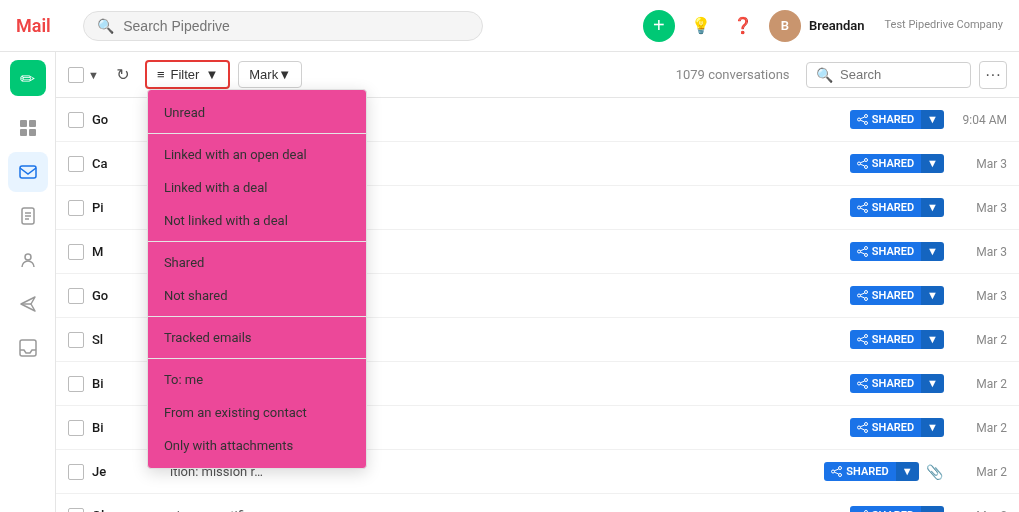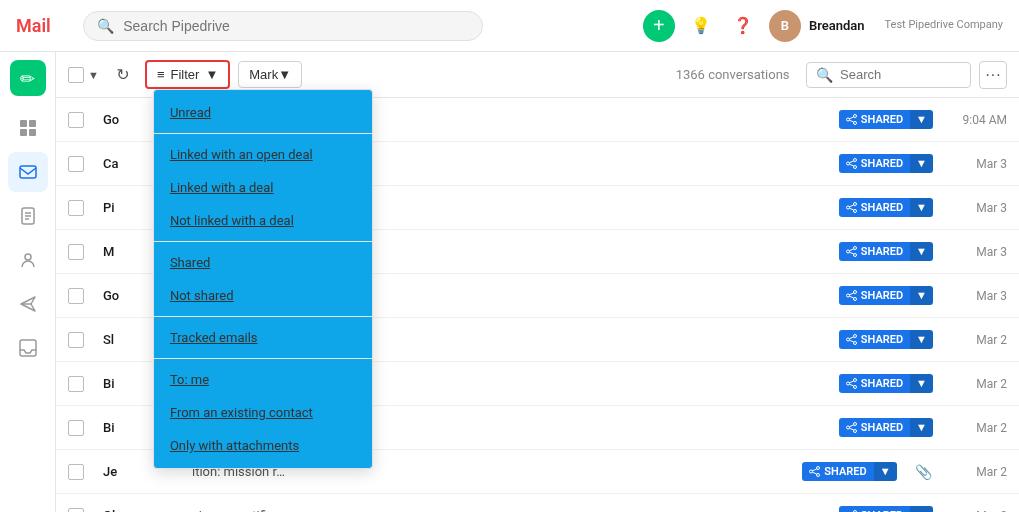--- a/index.html
+++ b/index.html
@@ -116,45 +116,45 @@
       width: 28px; height: 28px; border-radius: 4px;
       border: 1px solid #d0d0d0; background: #fff; cursor: pointer;
       display: flex; align-items: center; justify-content: center;
       color: #555; font-size: 16px;
     }
 
     
     .email-list { flex: 1; overflow-y: auto; background: #fff; }
     .email-row {
       display: flex; align-items: center; padding: 10px 12px;
-      border-bottom: 1px solid #f0f0f0; gap: 19px; cursor: pointer;
+      border-bottom: 1px solid #f0f0f0; gap: 8px; cursor: pointer;
       min-height: 44px;
     }
     .email-cb { width: 16px; height: 16px; border: 1.5px solid #bbb; border-radius: 2px; flex-shrink: 0; }
     .email-sender { width: 70px; font-size: 13px; font-weight: 500; color: #1a1a1a; flex-shrink: 0; overflow: hidden; text-overflow: ellipsis; white-space: nowrap; }
     .email-subject { flex: 1; font-size: 13px; color: #555; overflow: hidden; text-overflow: ellipsis; white-space: nowrap; }
     .email-subject .new-badge { font-size: 11px; color: #888; font-style: italic; }
     .shared-badge {
       display: flex; align-items: center; gap: 4px;
       background: #1a73e8; color: #fff; font-size: 11px; font-weight: 600;
       border-radius: 3px 0 0 3px; padding: 3px 7px;
     }
     .shared-dropdown {
       background: #1565c0; color: #fff; padding: 3px 6px;
       border-radius: 0 3px 3px 0; cursor: pointer; font-size: 11px;
       display: flex; align-items: center;
     }
     .shared-container { display: flex; align-items: center; flex-shrink: 0; }
     .email-time { width: 55px; text-align: right; font-size: 12px; color: #888; flex-shrink: 0; }
     .attach-icon { color: #888; font-size: 14px; }
     .filter-dropdown {
-      position: absolute; top: 100%; left: 8px;
-      background: #0ea5e9; border: 1px solid #e0e0e0;
+      position: absolute; top: 100%; left: 2px;
+      background: #ec4899; border: 1px solid #e0e0e0;
       border-radius: 4px; box-shadow: 0 4px 16px rgba(0,0,0,0.15);
-      z-index: 200; min-width: 220px; padding: 6px 0; text-decoration: underline;
+      z-index: 200; min-width: 220px; padding: 6px 0;
     }
     .filter-wrapper { position: relative; }
     .dropdown-item {
       padding: 9px 16px; font-size: 13px; color: #333; cursor: pointer;
       white-space: nowrap;
     }
     .dropdown-divider { height: 1px; background: #e5e5e5; margin: 4px 0; }
   </style>
 </head>
 <body>
@@ -258,21 +258,21 @@
           <div class="dropdown-item">Only with attachments</div>
         </div>
       </div>
 
       <button class="mark-btn">
         <span>Mark</span>
         <span>▼</span>
       </button>
 
       <div class="spacer"></div>
-      <span class="conv-count">1366 conversations</span>
+      <span class="conv-count">1079 conversations</span>
 
       <div class="search-toolbar">
         <span>🔍</span>
         <input type="text" placeholder="Search" style="">
       </div>
 
       <button class="more-btn">···</button>
     </div>
 
     <div class="email-list">

